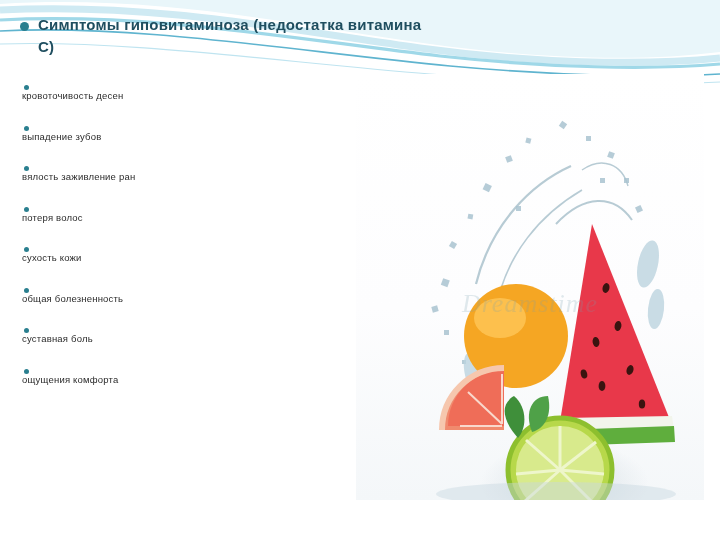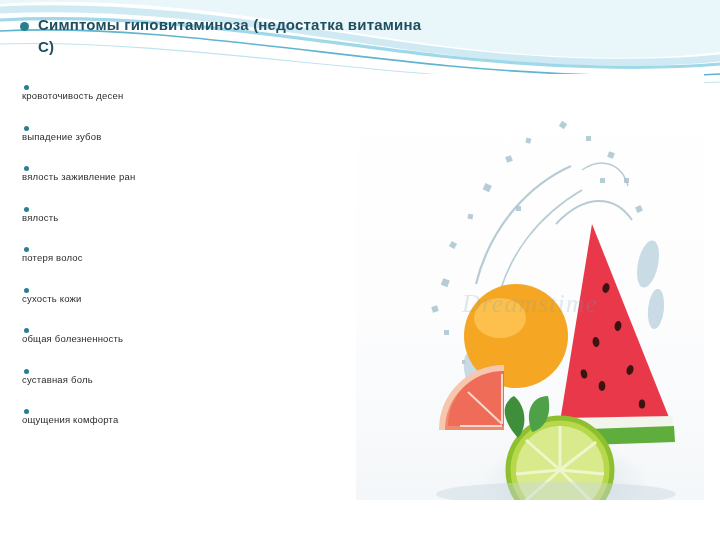--- a/index.html
+++ b/index.html
@@ -152,24 +152,20 @@
       <span class="bullet-dot"></span>
       <span class="bullet-label">выпадение зубов</span>
     </div>
 
 
     <div class="bullet-item">
       <span class="bullet-dot"></span>
       <span class="bullet-label">вялость заживление ран</span>
     </div>
 
-    <div class="bullet-item">
-      <span class="bullet-dot"></span>
-      <span class="bullet-label">вялость</span>
-    </div>
 
     <div class="bullet-item">
       <span class="bullet-dot"></span>
       <span class="bullet-label">потеря волос</span>
     </div>
 
     <div class="bullet-item">
       <span class="bullet-dot"></span>
       <span class="bullet-label">сухость кожи</span>
     </div>

